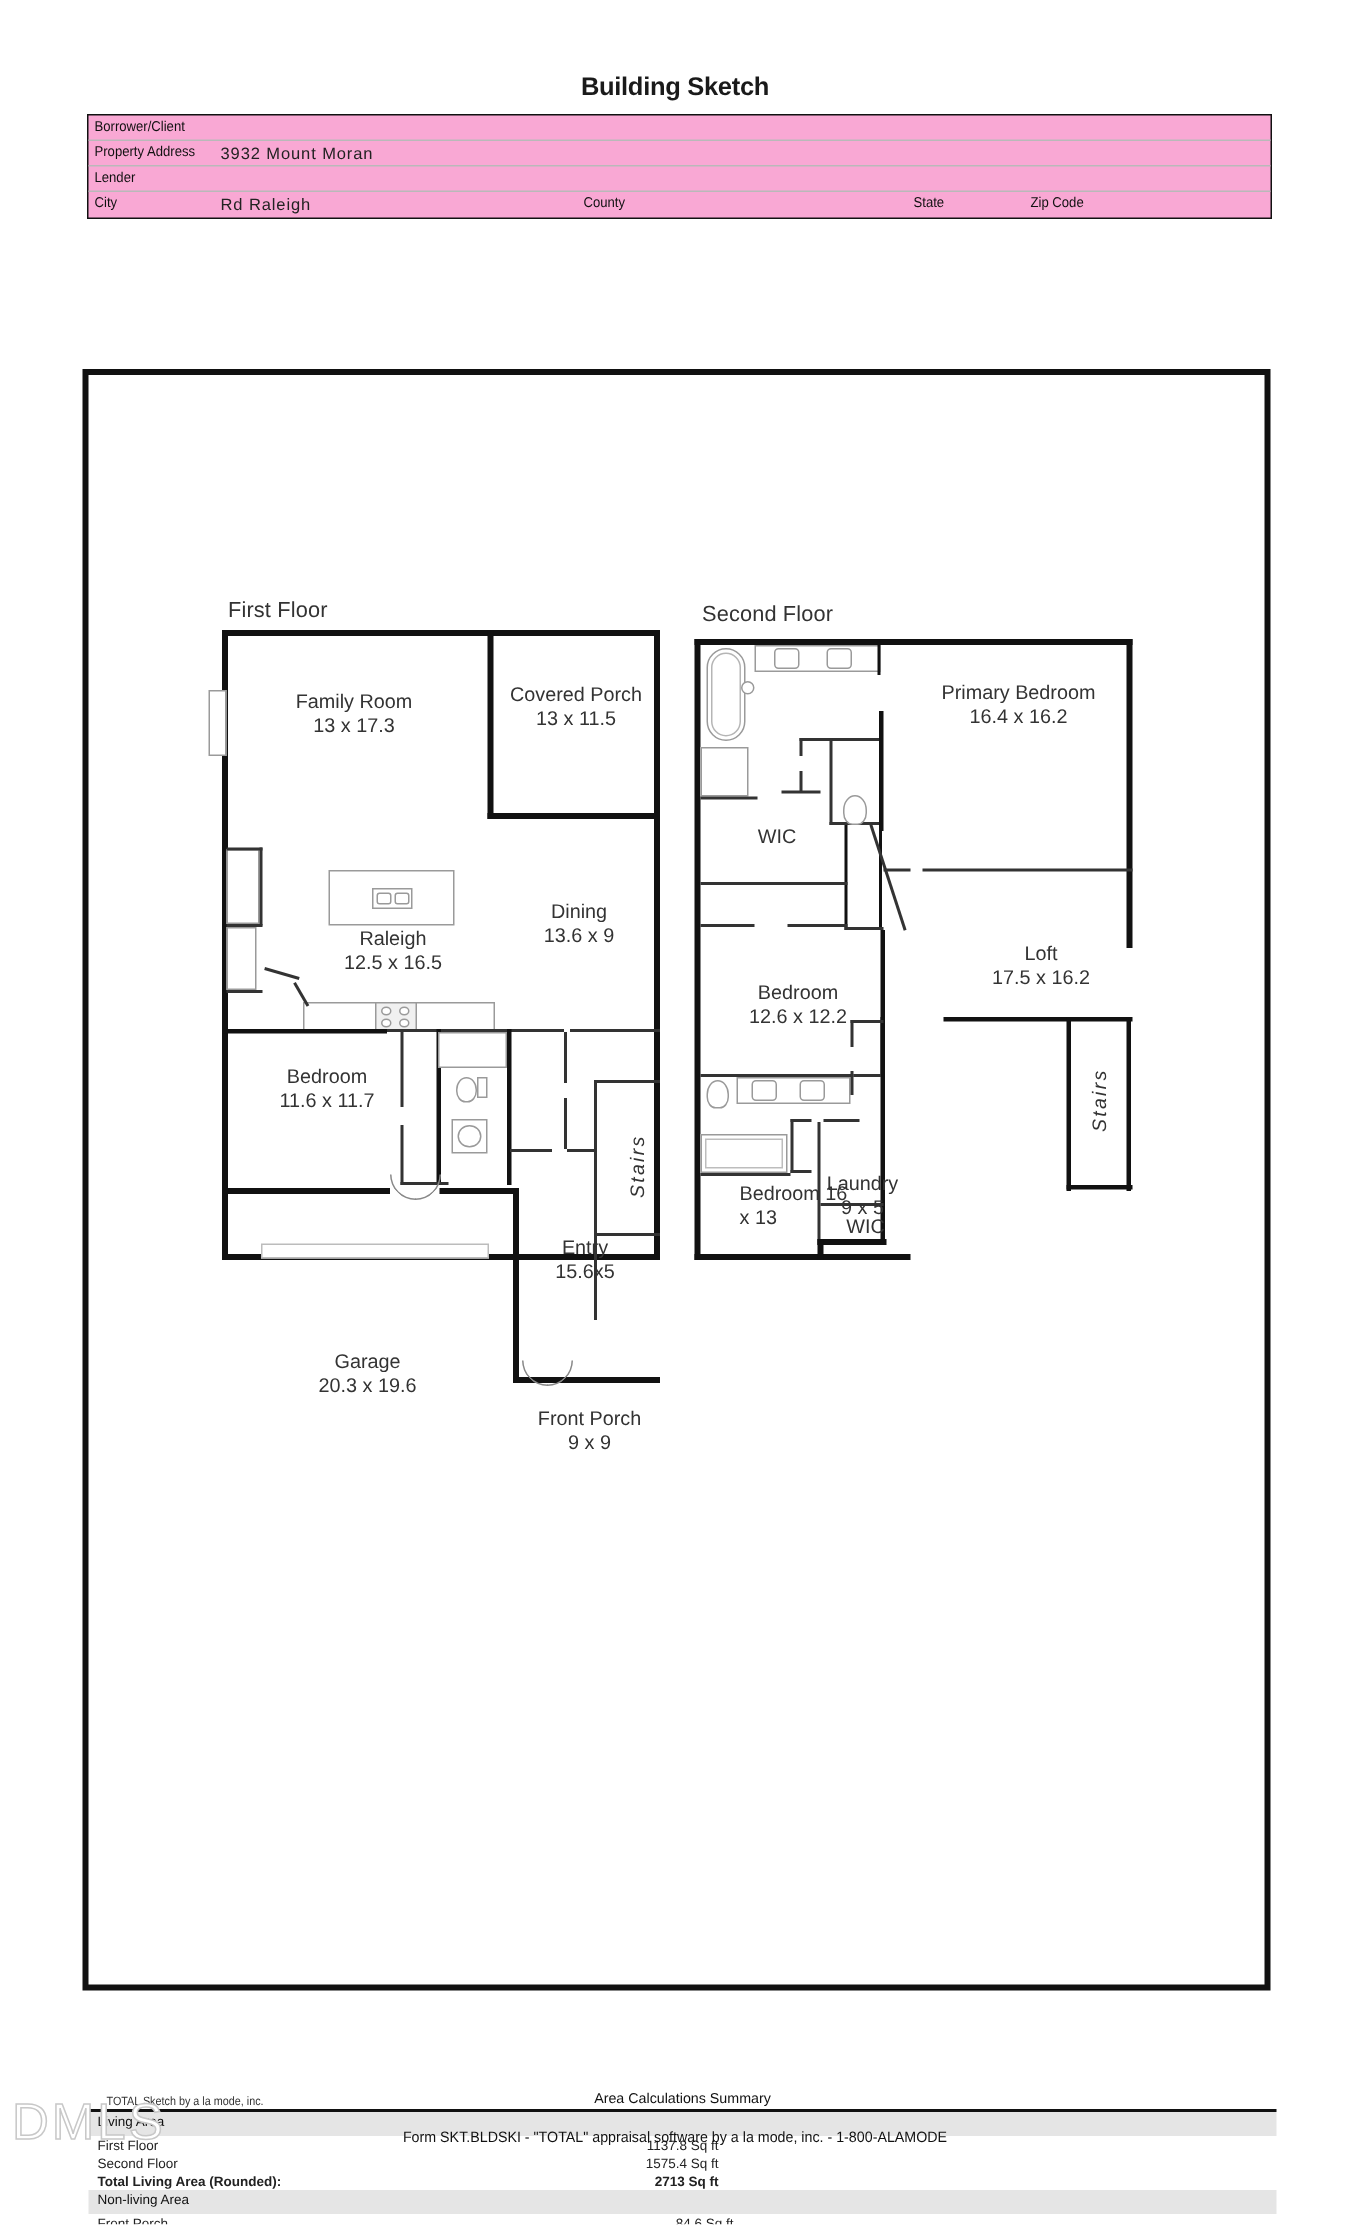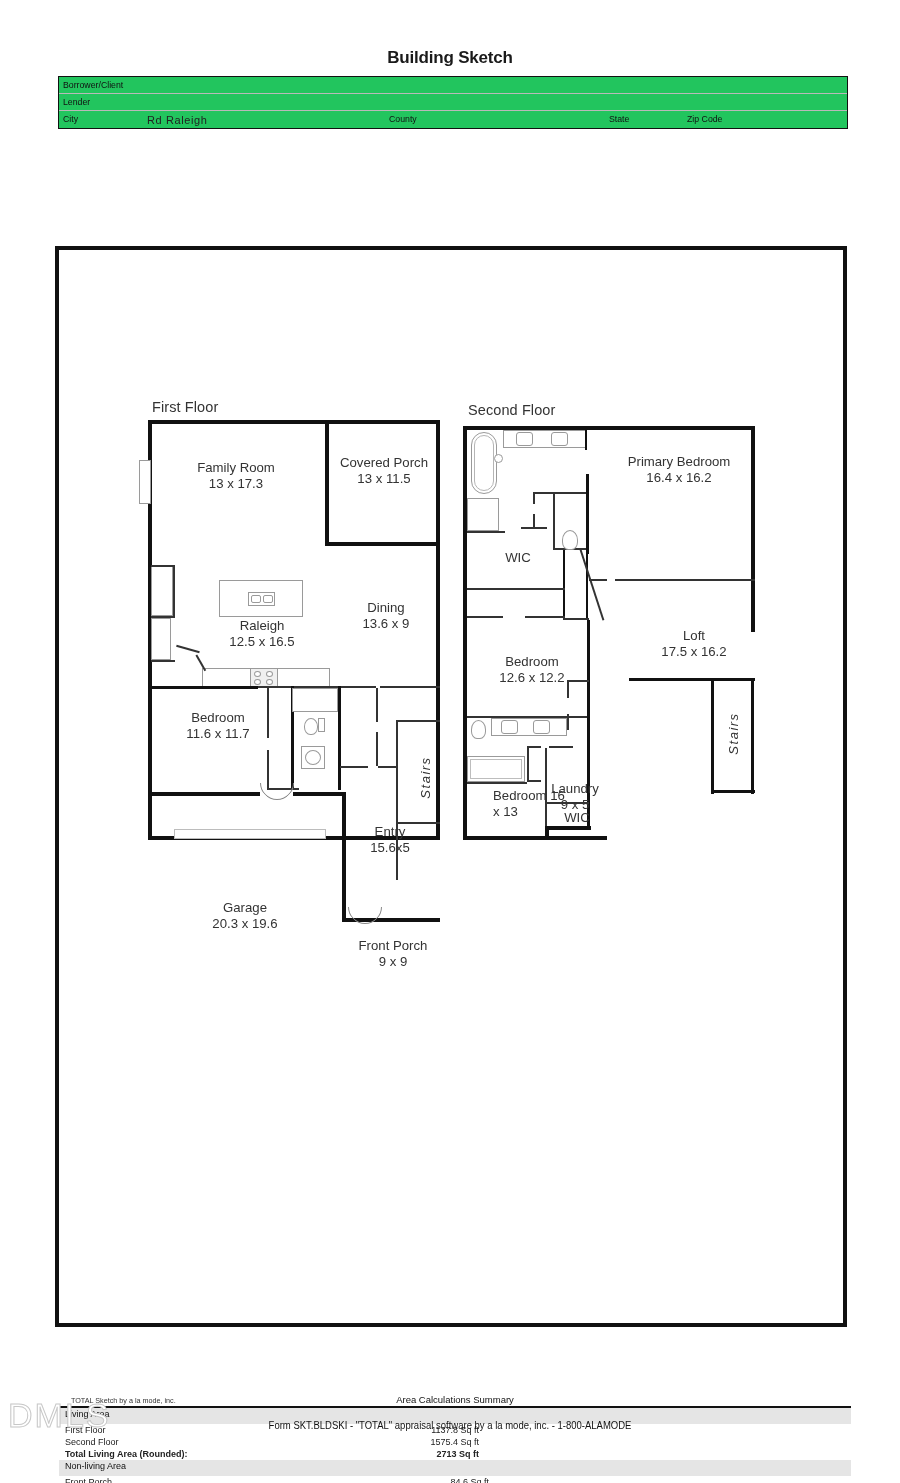--- a/index.html
+++ b/index.html
@@ -27,21 +27,21 @@
     letter-spacing: -0.2px;
     font-family: "Liberation Sans", sans-serif;
   }
 
   
   .info-table {
     position: absolute;
     left: 58px; top: 76px;
     width: 790px;
     border: 1.5px solid #111;
-    background: #22c55e;
+    background: #f9a8d4;
   }
   .info-row {
     position: relative;
     height: 17px;
     border-bottom: 1px solid #b9b9b9;
   }
   .info-row:last-child { border-bottom: none; }
   .info-lbl {
     position: absolute;
     left: 4px; top: 2px;
@@ -194,20 +194,24 @@
 <div id="page">
 
   <div class="doc-title">Building Sketch</div>
 
   <div class="info-table">
     <div class="info-row">
       <span class="info-lbl">Borrower/Client</span>
       <span class="info-val" style="left:145px;"></span>
     </div>
     <div class="info-row">
+      <span class="info-lbl">Property Address</span>
+      <span class="info-val" style="left:88px;">3932   Mount   Moran</span>
+    </div>
+    <div class="info-row">
       <span class="info-lbl">Lender</span>
       <span class="info-val" style="left:145px;"></span>
     </div>
     <div class="info-row">
       <span class="info-lbl">City</span>
       <span class="info-val" style="left:88px;">Rd Raleigh</span>
       <span class="info-lbl mid">County</span>
       <span class="info-val" style="left:380px;"></span>
       <span class="info-lbl st">State</span>
       <span class="info-val" style="left:590px;"></span>

